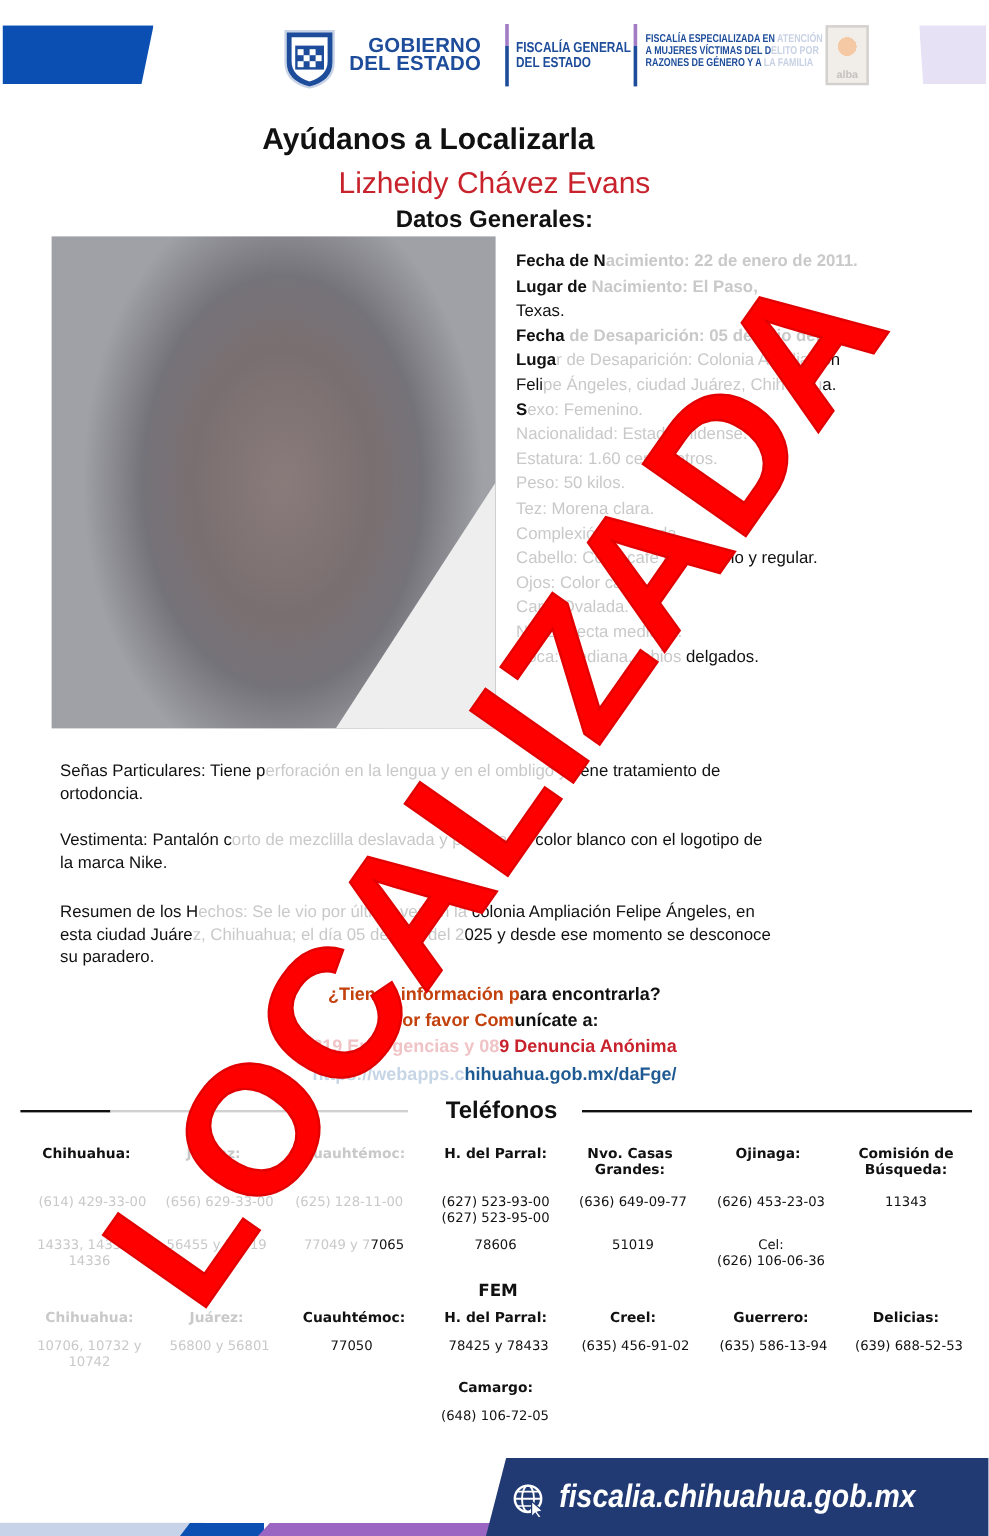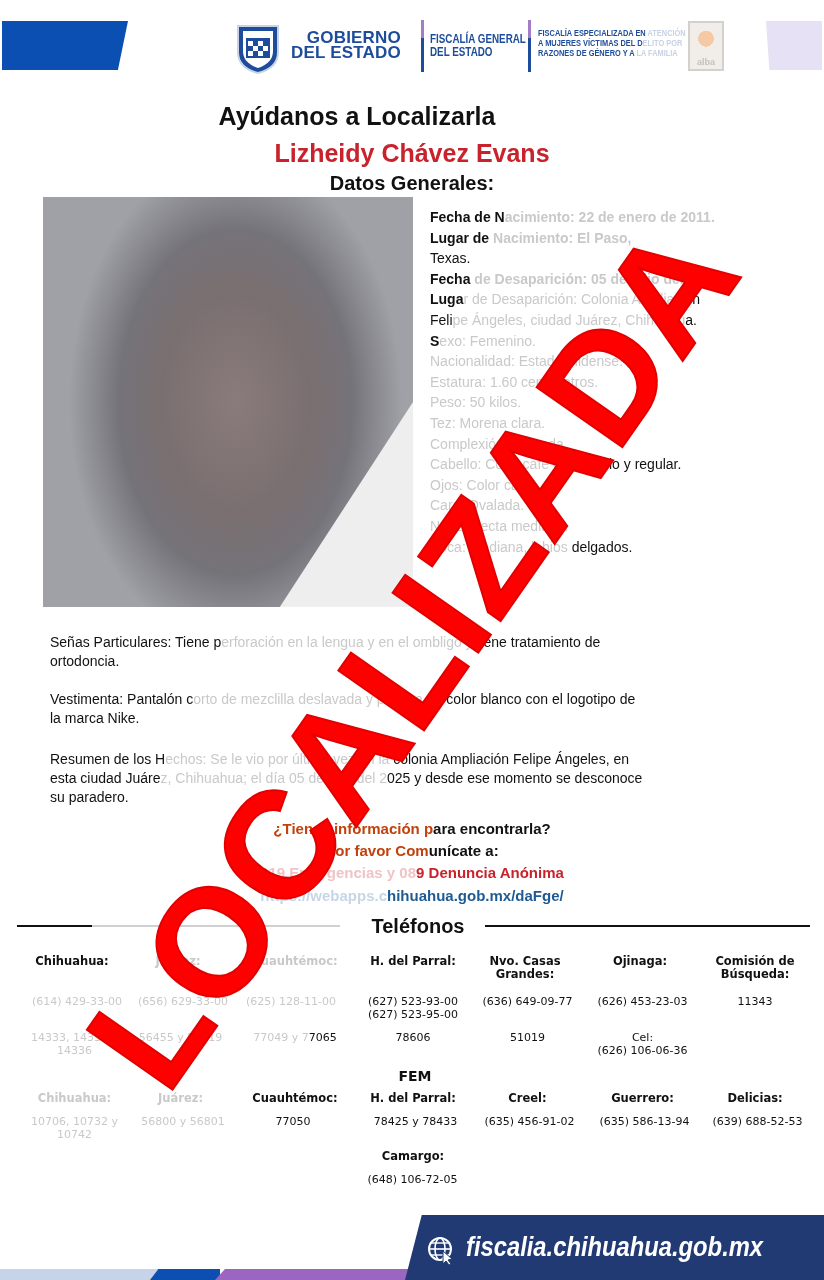--- a/index.html
+++ b/index.html
@@ -14,21 +14,21 @@
   .vbar { position: absolute; width: 3px; height: 52px; background: linear-gradient(#a27cc4 0 35%, #1d4c9a 35% 100%); }
   .fis { position: absolute; left: 430px; top: 33px; font-weight: bold; color: #1d4c9a; font-size: 12px; line-height: 13px; transform: scaleX(0.82); transform-origin: left top; }
   .fis2 { position: absolute; left: 538px; top: 28px; font-weight: bold; color: #1d4c9a; font-size: 9.5px; line-height: 10px; transform: scaleX(0.78); transform-origin: left top; white-space: nowrap; }
   .fis2 .fade { color: #c8d2e4; }
   .alba { position: absolute; left: 688px; top: 21px; width: 36px; height: 50px; background: #f1ede9; border: 2px solid #d4d0ce; }
   .alba .tree { position: absolute; left: 5px; top: 5px; width: 22px; height: 24px; background: radial-gradient(circle at 50% 45%, #f4c9a4 0 45%, transparent 46%); }
   .alba .lbl { position: absolute; bottom: 2px; left: 0; width: 100%; text-align: center; font-size: 9px; font-weight: bold; color: #c5c1bf; }
 
   
   .t1 { position: absolute; left: 0; width: 714px; top: 102px; text-align: center; font-size: 25px; font-weight: bold; color: #111; }
-  .t2 { position: absolute; left: 0; width: 824px; top: 139px; text-align: center; font-size: 25px; font-weight: bold; color: #c8232c; }
+  .t2 { position: absolute; left: 0; width: 824px; top: 139px; text-align: center; font-size: 25px; font-weight: normal; color: #c8232c; }
   .t3 { position: absolute; left: 0; width: 824px; top: 172px; text-align: center; font-size: 20px; font-weight: bold; color: #111; }
 
   
   .photo { position: absolute; left: 43px; top: 197px; width: 370px; height: 410px; overflow: hidden;
     background: radial-gradient(ellipse 45% 60% at 52% 50%, #8a7b7b 0%, #7a6f70 45%, #75737a 70%, #9fa1a6 100%); filter: blur(0.4px); }
   .photo .corner { position: absolute; left: 0; top: 0; width: 100%; height: 100%; background: #eeeeee; clip-path: polygon(100% 50%, 100% 100%, 64% 100%); }
 
   
   .data { position: absolute; left: 430px; top: 207px; width: 360px; font-size: 14px; line-height: 20.6px; color: #111; }
   .data .row b { font-weight: bold; }

